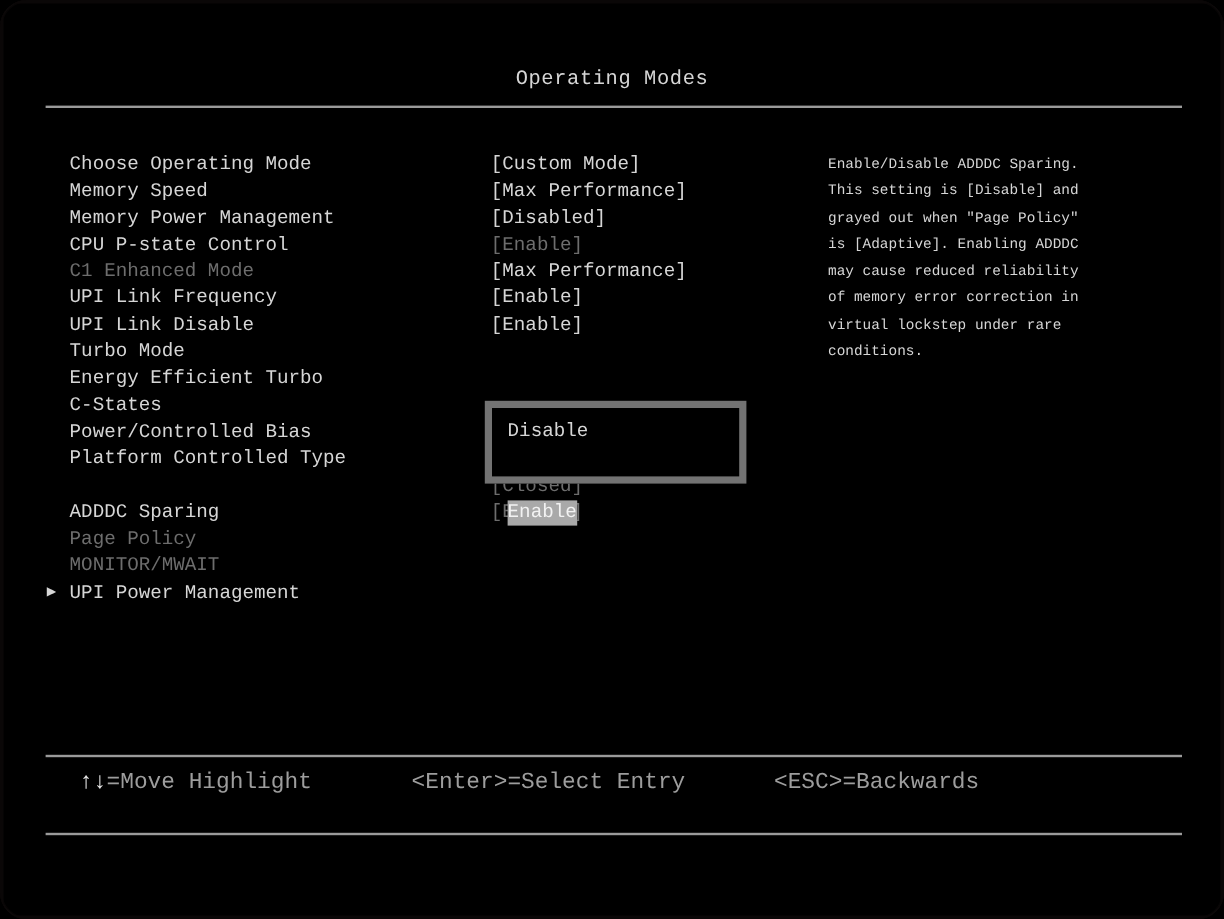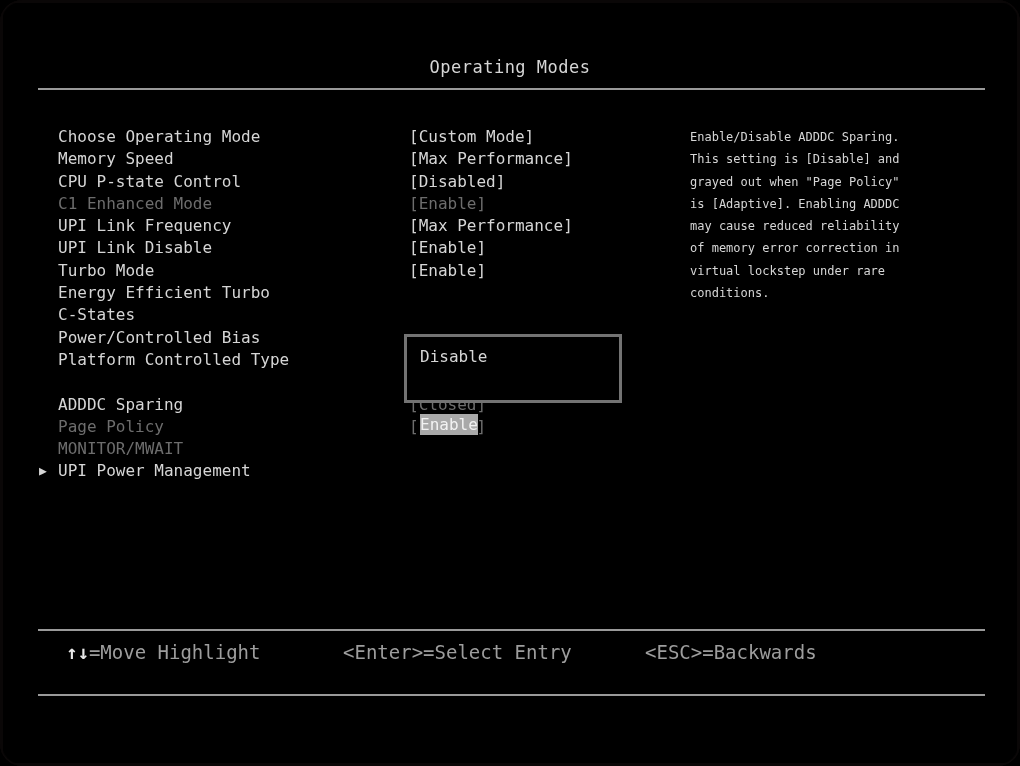--- a/index.html
+++ b/index.html
@@ -12,20 +12,21 @@
     font-family: "DejaVu Sans Mono", "Liberation Mono", monospace;
     overflow: hidden;
   }
   #screen {
     position: relative;
     width: 1020px; height: 766px;
     background: #000000;
     border-radius: 22px;
     box-shadow: inset 0 0 0 1px #0d0a0a, inset 0 0 0 2px #070505;
     overflow: hidden;
+    font-family: Liberation Mono, monospace;
   }
   
   #bezel {
     position: absolute; inset: 0;
     border-radius: 14px;
     border: 3px solid #0a0707;
     pointer-events: none;
   }
 
   .title {
@@ -94,21 +95,21 @@
     font-size: 12px;
     color: #d6d6d6;
     white-space: pre;
   }
 
   
   #dialog {
     position: absolute;
     left: 404px; top: 334px;
     width: 218px; height: 69px;
-    border: 3px solid #737373;
+    border: 6px solid #737373;
     background: #000;
   }
   #dialog-title {
     position: absolute;
     left: 404px; top: 326px;
     width: 218px;
     text-align: center;
     font-size: 16px;
     line-height: 18px;
     color: #d6d6d6;
@@ -165,20 +166,23 @@
   <div class="hline" id="hline-top"></div>
   <div class="hline" id="hline-foot-a"></div>
   <div class="hline" id="hline-foot-b"></div>
 
   <div id="menu">
       <div class="row-wrap">
         <div class="row"><span>Choose Operating Mode</span></div>
       </div>
       <div class="row-wrap">
         <div class="row"><span>Memory Speed</span></div>
+      </div>
+      <div class="row-wrap">
+        <div class="row"><span>Memory Power Management</span></div>
       </div>
       <div class="row-wrap">
         <div class="row"><span>CPU P-state Control</span></div>
       </div>
       <div class="row-wrap">
         <div class="row dim"><span>C1 Enhanced Mode</span></div>
       </div>
       <div class="row-wrap">
         <div class="row"><span>UPI Link Frequency</span></div>
       </div>

